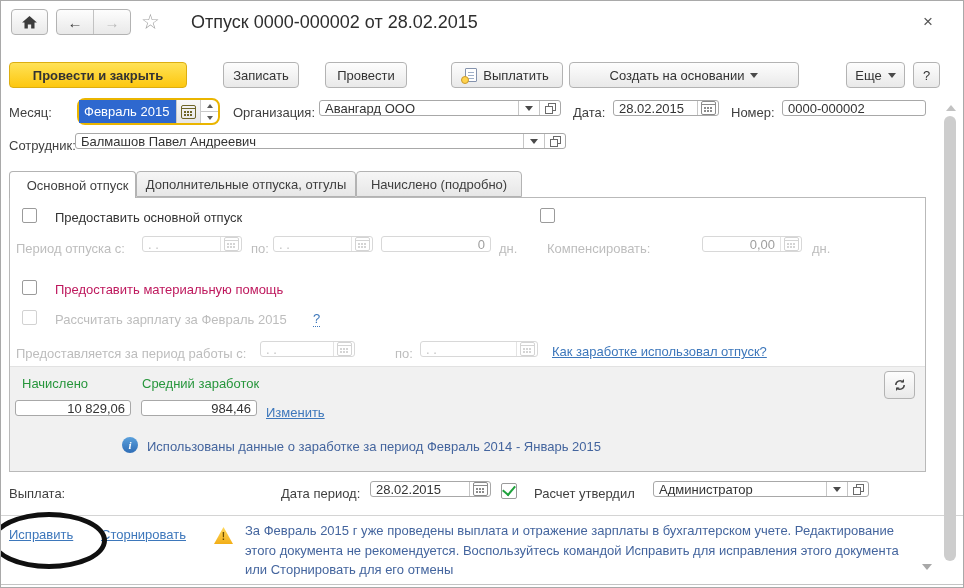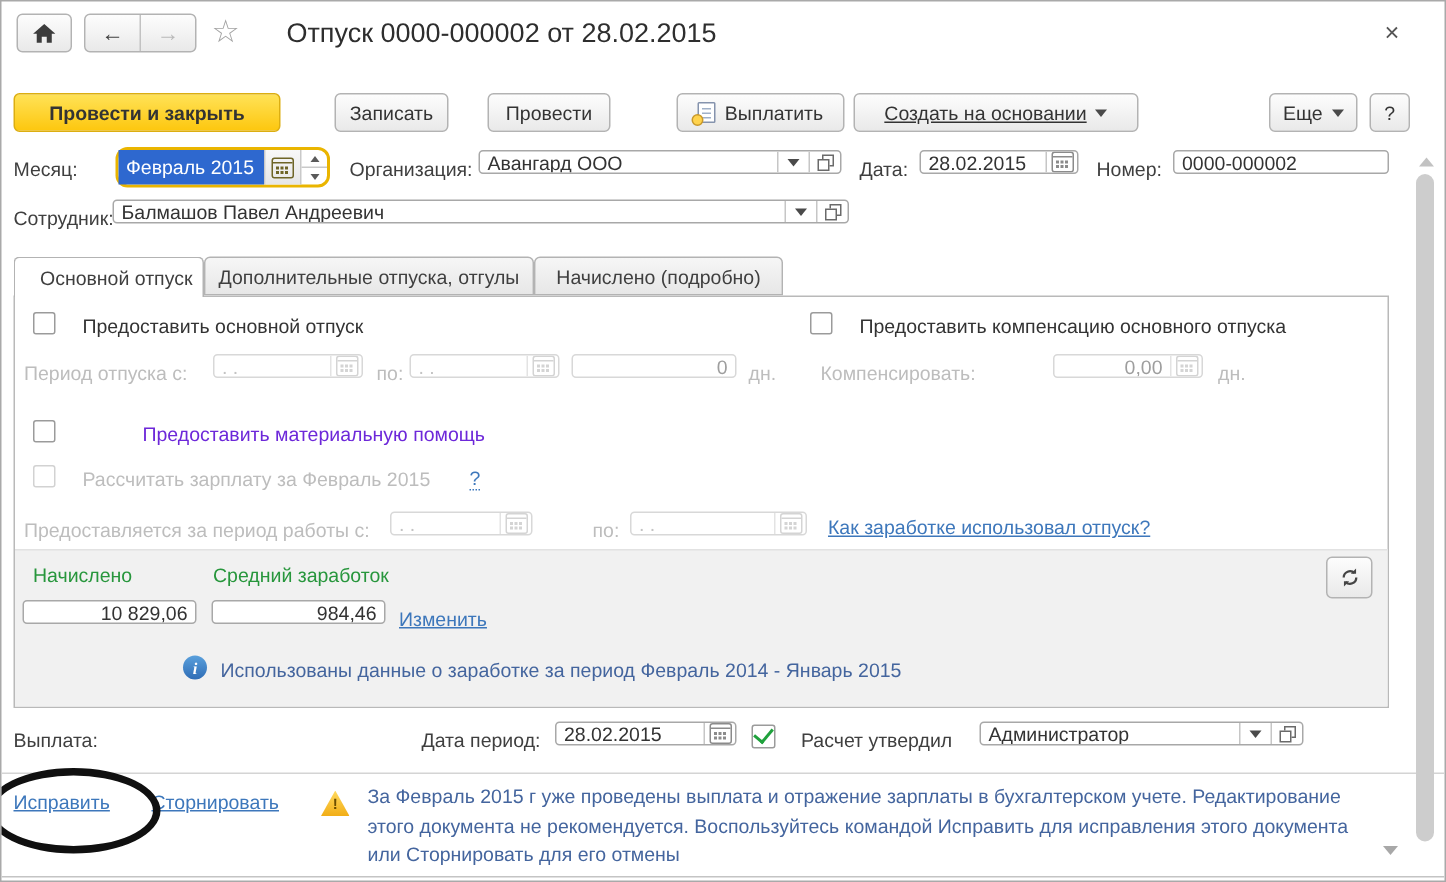--- a/index.html
+++ b/index.html
@@ -112,21 +112,21 @@
   <div class="btn" style="left:324px;top:61px;width:82px;">
       <span>Провести</span>
     </div>
   <div class="btn" style="left:450px;top:61px;width:112px;">
     <span class="docpay">
         <span class="pg"></span>
         <span class="coin"></span>
       </span>
     <span>Выплатить</span>
   </div>
-  <div class="btn" style="left:568px;top:61px;width:190px;text-decoration:underline;">
+  <div class="btn" style="left:568px;top:61px;width:230px;">
     <span>Создать на основании</span>
     <span class="arr"></span>
   </div>
   <div class="btn" style="left:845px;top:61px;width:59px;">
     <span>Еще</span>
     <span class="arr"></span>
   </div>
   <div class="btn" style="left:912px;top:61px;width:27px;padding:0;">
       <span>?</span>
     </div>
@@ -186,21 +186,20 @@
       <span>Дополнительные отпуска, отгулы</span>
     </div>
   <div class="tab" style="left:355px;width:166px;">
       <span>Начислено (подробно)</span>
     </div>
 
   <div class="panel">
     <span class="cb" style="left:12px;top:10px;"></span>
     <span class="lbl" style="left:45px;top:12px;color:#333;">Предоставить основной отпуск</span>
     <span class="cb" style="left:530px;top:10px;"></span>
-    <span class="lbl" style="left:563px;top:12px;color:#333;">Предоставить компенсацию основного отпуска</span>
 
     <span class="lbl disabled" style="left:6px;top:43px;">Период отпуска с:</span>
     <div class="field disabled" style="left:132px;top:38px;width:100px;">
       <span class="txt">. .</span>
       <span class="seg">
           <span class="cal"></span>
         </span>
     </div>
     <span class="lbl disabled" style="left:241px;top:43px;">по:</span>
     <div class="field disabled" style="left:263px;top:38px;width:100px;">
@@ -216,21 +215,21 @@
     <span class="lbl disabled" style="left:537px;top:43px;">Компенсировать:</span>
     <div class="field disabled" style="left:692px;top:38px;width:100px;">
       <span class="txt num">0,00</span>
       <span class="seg">
           <span class="cal"></span>
         </span>
     </div>
     <span class="lbl disabled" style="left:802px;top:43px;">дн.</span>
 
     <span class="cb" style="left:12px;top:82px;"></span>
-    <span class="lbl" style="left:45px;top:84px;color:#6d28d9;margin-left:40px;">Предоставить материальную помощь</span>
+    <span class="lbl" style="left:45px;top:84px;color:#be185d;">Предоставить материальную помощь</span>
 
     <span class="cb disabled" style="left:12px;top:112px;"></span>
     <span class="lbl disabled" style="left:45px;top:114px;">Рассчитать зарплату за Февраль 2015</span>
     <span class="link dotted" style="left:303px;top:113px;">?</span>
 
     <span class="lbl disabled" style="left:6px;top:148px;">Предоставляется за период работы с:</span>
     <div class="field disabled" style="left:250px;top:143px;width:95px;">
       <span class="txt">. .</span>
       <span class="seg">
           <span class="cal"></span>

